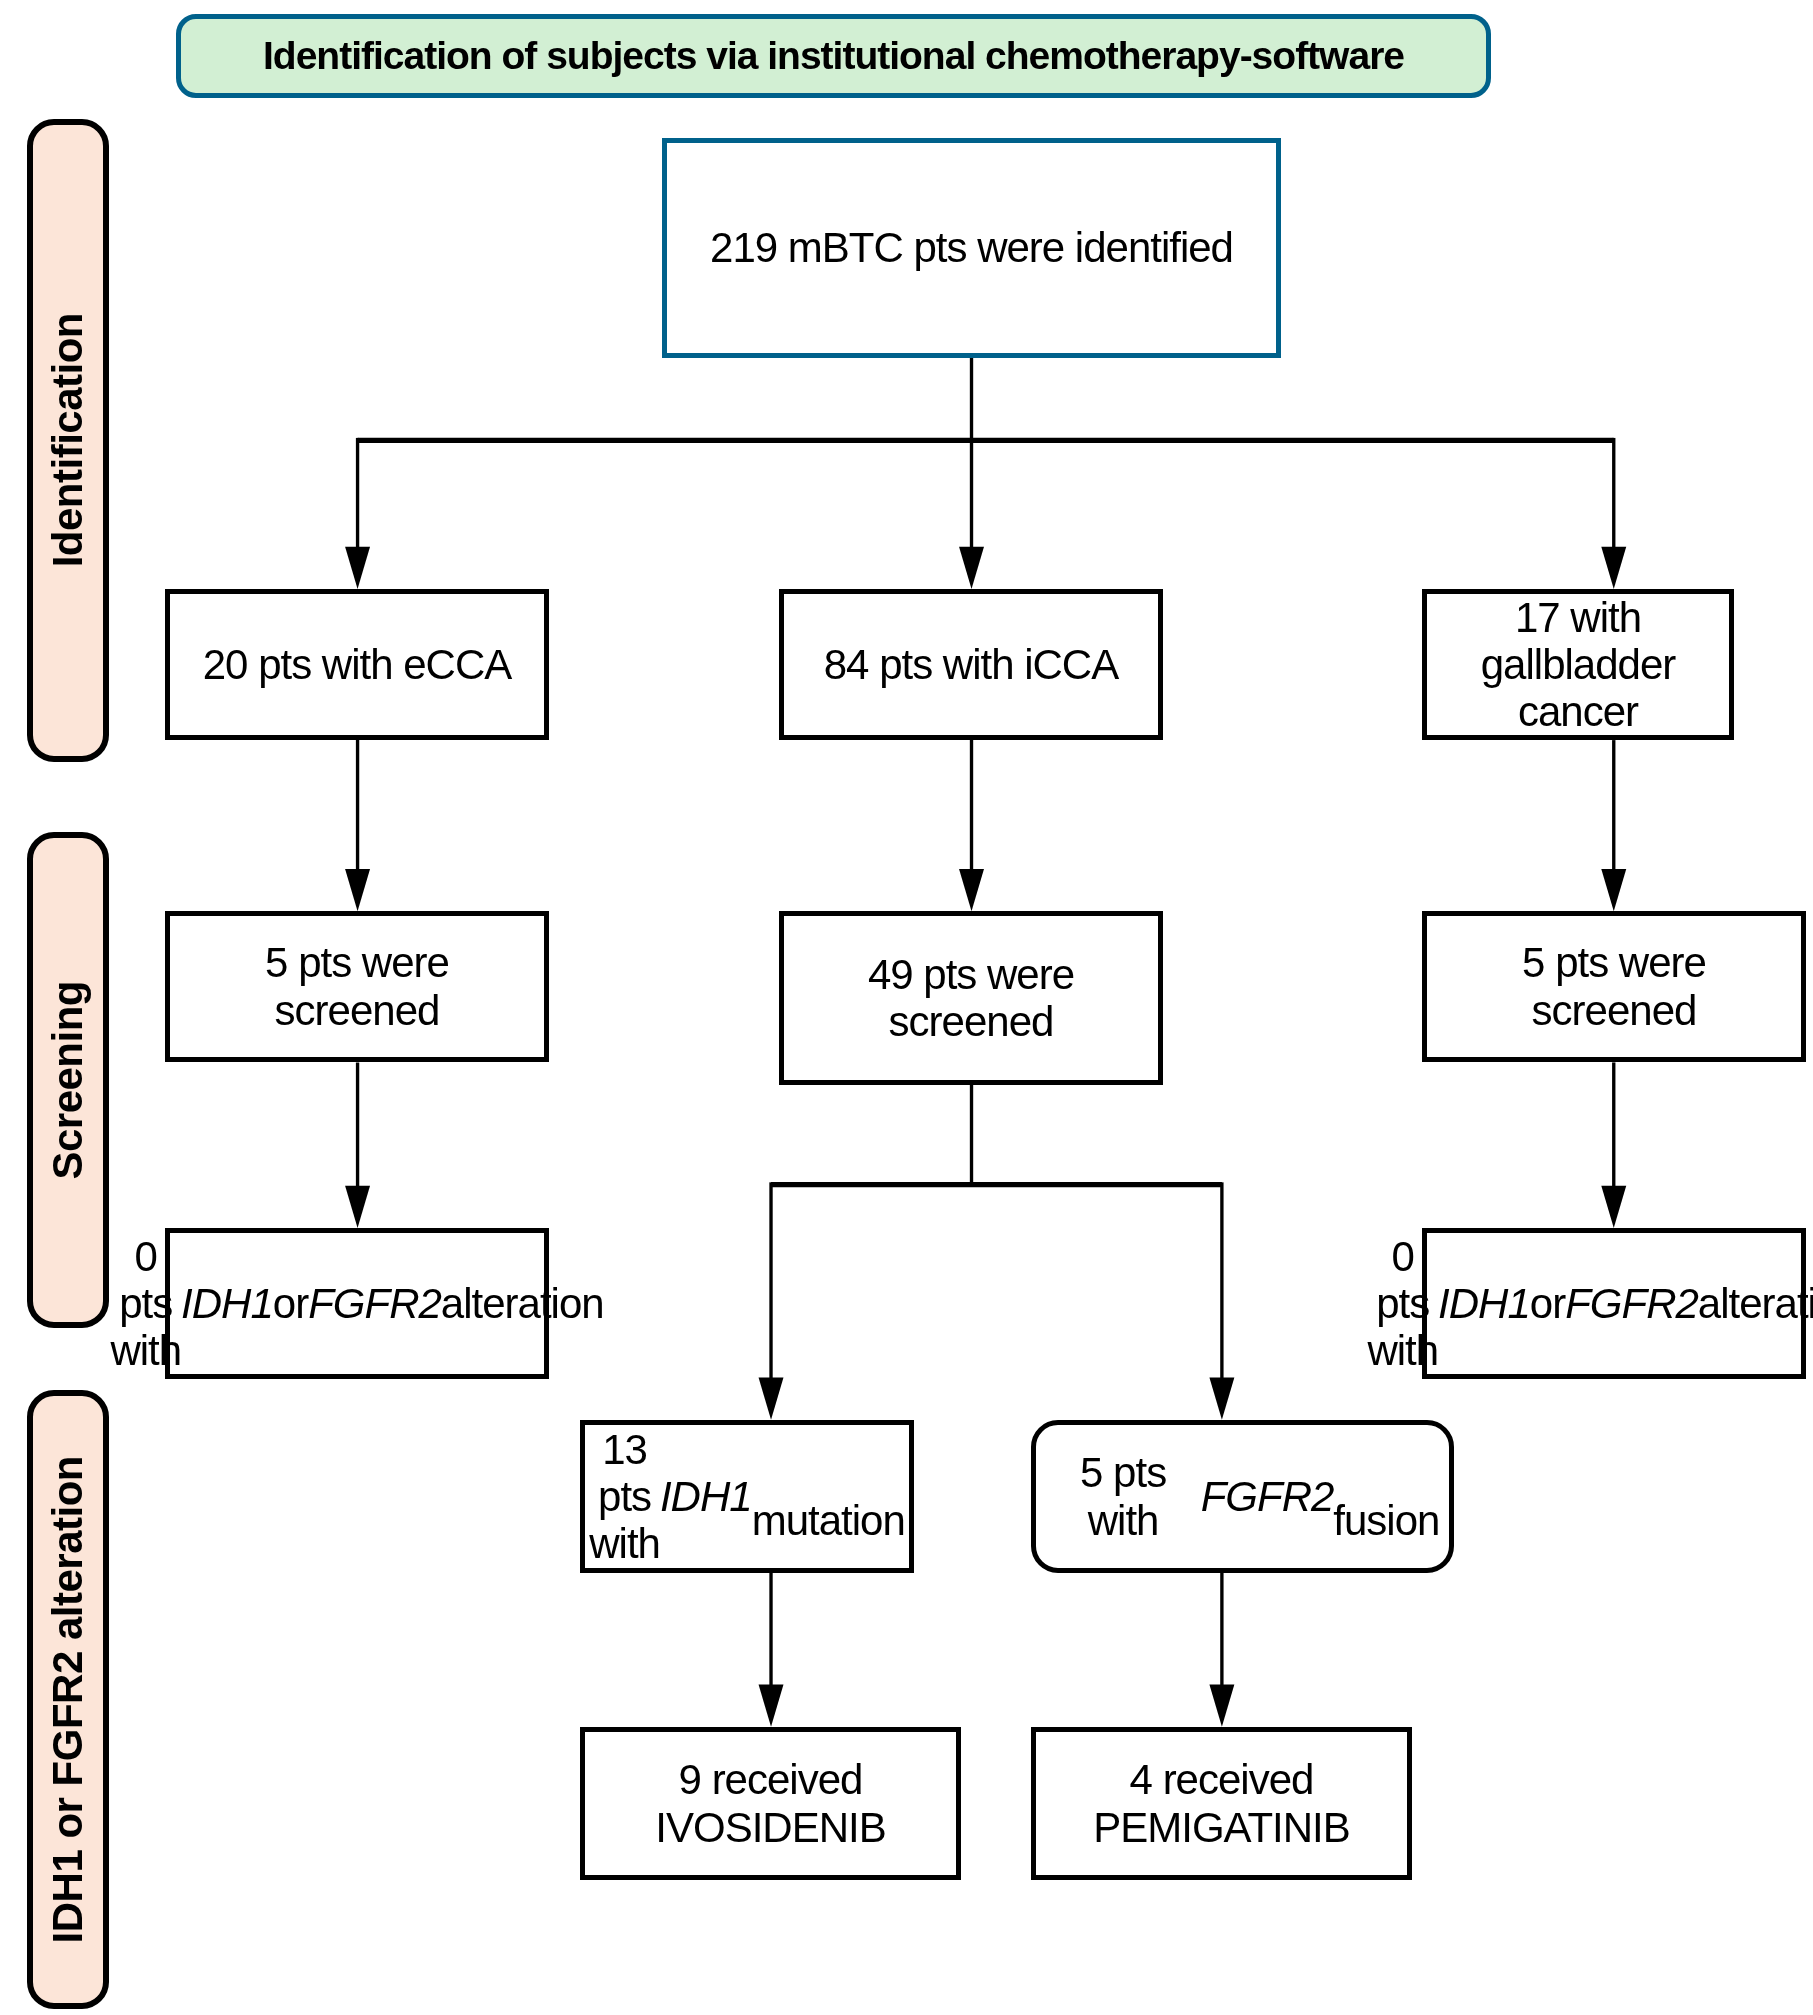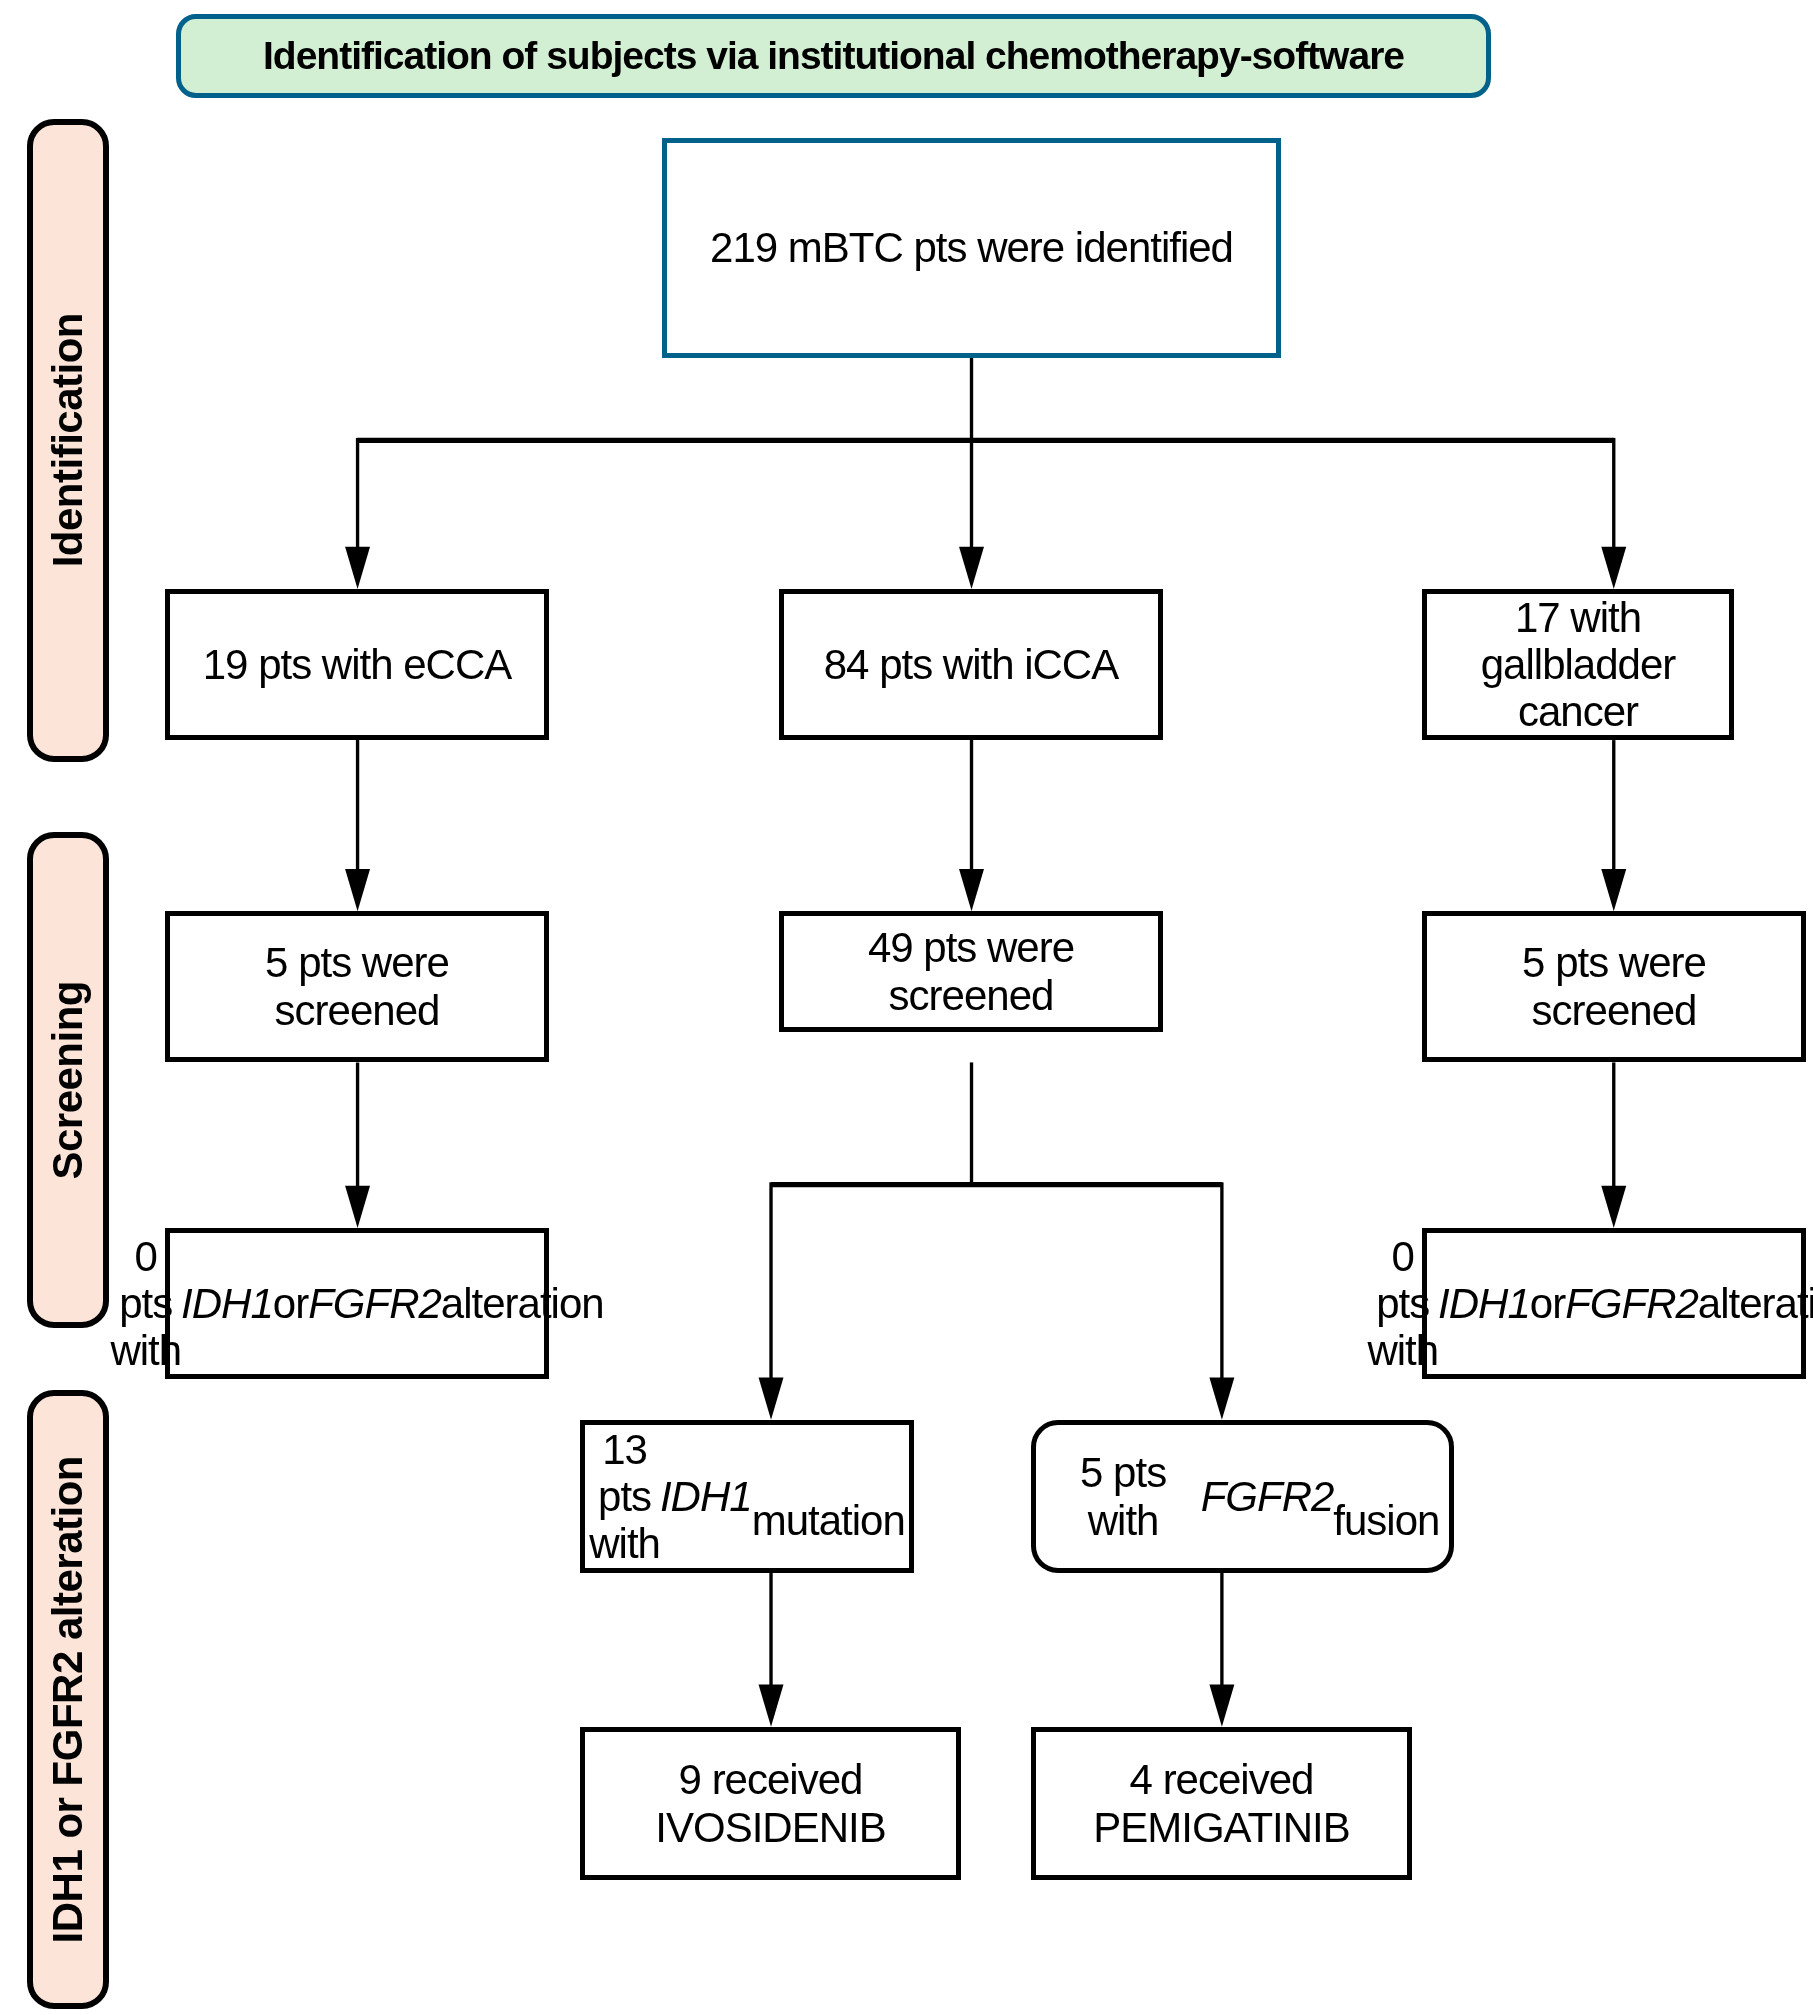--- a/index.html
+++ b/index.html
@@ -123,26 +123,26 @@
   </div>
   <div class="stage" style="left:27px; top:832px; width:82px; height:496px;">
     <span>Screening</span>
   </div>
   <div class="stage" style="left:27px; top:1390px; width:82px; height:619px;">
     <span>IDH1 or FGFR2 alteration</span>
   </div>
 
   <div class="node teal" style="left:662px; top:138px; width:619px; height:220px;">219 mBTC pts were identified</div>
 
-  <div class="node" style="left:165px; top:589px; width:384px; height:151px;">19 pts with eCCA</div>
+  <div class="node" style="left:165px; top:589px; width:384px; height:151px;">20 pts with eCCA</div>
   <div class="node" style="left:779px; top:589px; width:384px; height:151px;">84 pts with iCCA</div>
   <div class="node" style="left:1422px; top:589px; width:312px; height:151px;">17 with gallbladder<br>cancer</div>
 
   <div class="node" style="left:165px; top:911px; width:384px; height:151px;">5 pts were<br>screened</div>
-  <div class="node" style="left:779px; top:911px; width:384px; height:121px;">49 pts were<br>screened</div>
+  <div class="node" style="left:779px; top:911px; width:384px; height:174px;">49 pts were<br>screened</div>
   <div class="node" style="left:1422px; top:911px; width:384px; height:151px;">5 pts were<br>screened</div>
 
   <div class="node" style="left:165px; top:1228px; width:384px; height:151px;">0 pts with <i>IDH1</i> or<br><i>FGFR2</i> alteration</div>
   <div class="node" style="left:1422px; top:1228px; width:384px; height:151px;">0 pts with <i>IDH1</i> or<br><i>FGFR2</i> alteration</div>
 
   <div class="node" style="left:580px; top:1420px; width:334px; height:153px;">13 pts with <i>IDH1</i><br>mutation</div>
   <div class="node" style="left:1031px; top:1420px; width:423px; height:153px;border-radius:27px;">5 pts with <i>FGFR2</i><br>fusion</div>
 
   <div class="node" style="left:580px; top:1727px; width:381px; height:153px;">9 received<br>IVOSIDENIB</div>
   <div class="node" style="left:1031px; top:1727px; width:381px; height:153px;">4 received<br>PEMIGATINIB</div>

